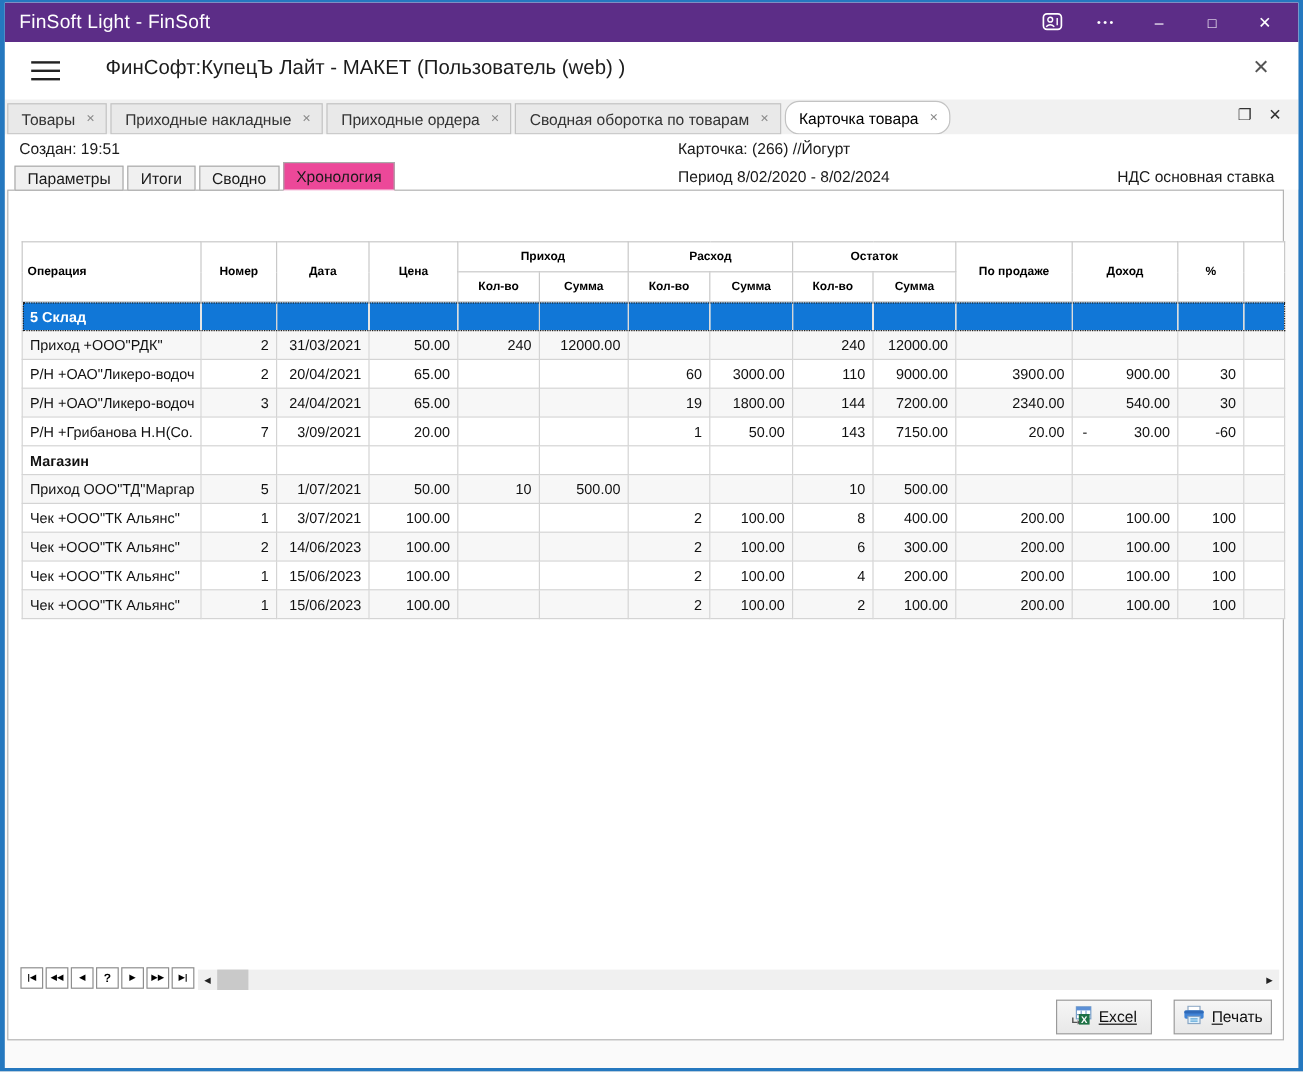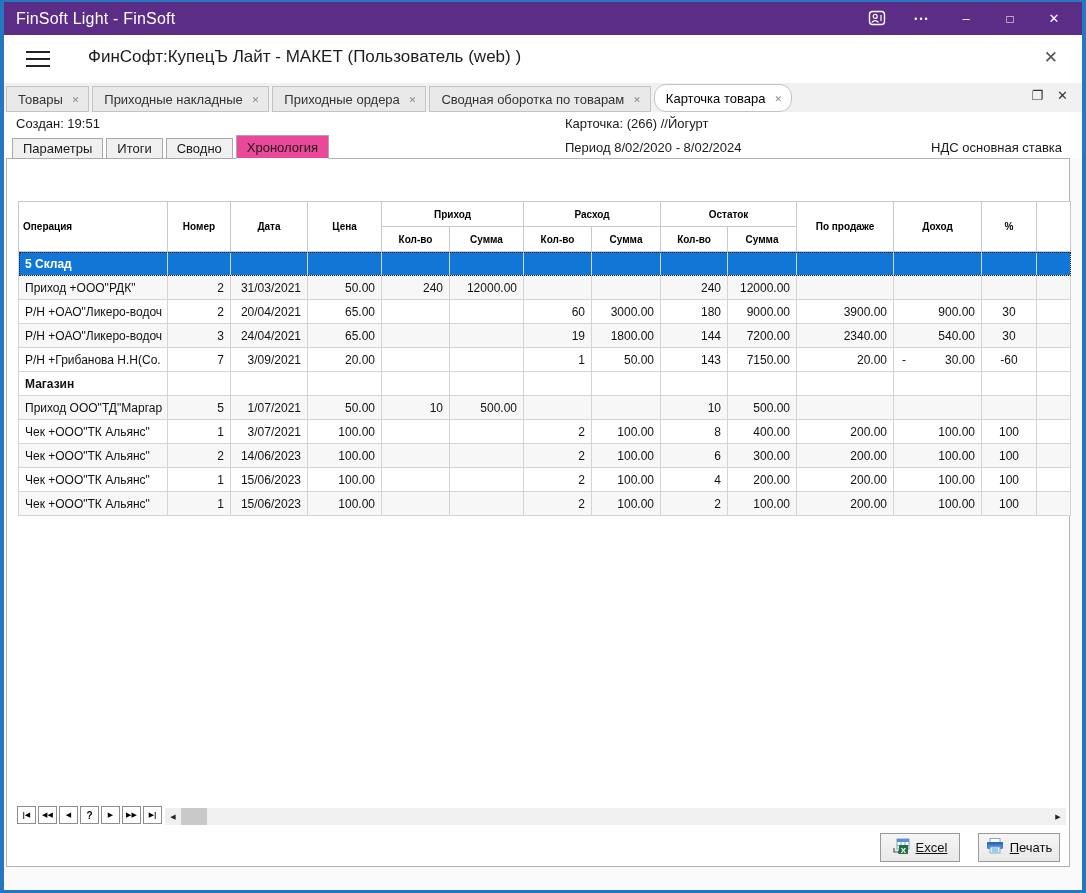--- a/index.html
+++ b/index.html
@@ -78,21 +78,21 @@
   table.grid td {
     font-size:12px; color:#111; border:1px solid #d4d4d4; height:24px;
     padding:0 6px; overflow:hidden; white-space:nowrap;
   }
   tr.shade td { background:#f7f7f7; }
   tr.group td { font-weight:bold; }
   tr.group-selected td { background:#1177d7; color:#fff; font-weight:bold; }
   tr.group-selected { outline:1px dotted #222; outline-offset:-1px; }
   td.c-op { text-align:left; }
   td.c-num { text-align:right; }
-  td.c-pct { text-align:center; }
+  td.c-pct { text-align:right; }
   td.neg span.sign { float:left; padding-left:2px; }
 
   
   .navrow { position:absolute; left:10px; top:647px; height:18px; display:flex; }
   .navbtn {
     width:19px; height:18px; margin-right:2px; background:#fff; border:1px solid #8e8e8e;
     display:flex; align-items:center; justify-content:center;
     font-size:7px; color:#000; font-weight:bold; cursor:pointer;
   }
   .hscroll { position:absolute; left:158px; top:649px; width:901px; height:17px; background:#f0f0f0; display:flex; }
@@ -265,21 +265,21 @@
             </tr>
             <tr class="data">
               <td class="c-op">Р/Н +ОАО"Ликеро-водоч</td>
               <td class="c-num">2</td>
               <td class="c-num">20/04/2021</td>
               <td class="c-num">65.00</td>
               <td class="c-num"></td>
               <td class="c-num"></td>
               <td class="c-num">60</td>
               <td class="c-num">3000.00</td>
-              <td class="c-num">180</td>
+              <td class="c-num">110</td>
               <td class="c-num">9000.00</td>
               <td class="c-num">3900.00</td>
               <td class="c-num">900.00</td>
               <td class="c-pct">30</td>
               <td></td>
             </tr>
             <tr class="data shade">
               <td class="c-op">Р/Н +ОАО"Ликеро-водоч</td>
               <td class="c-num">3</td>
               <td class="c-num">24/04/2021</td>

